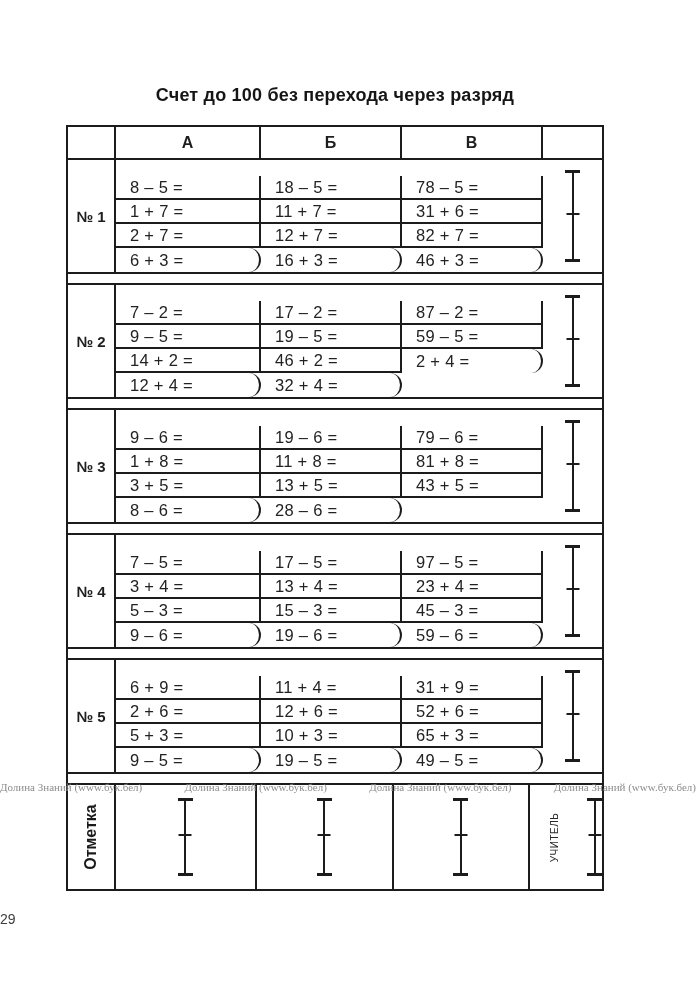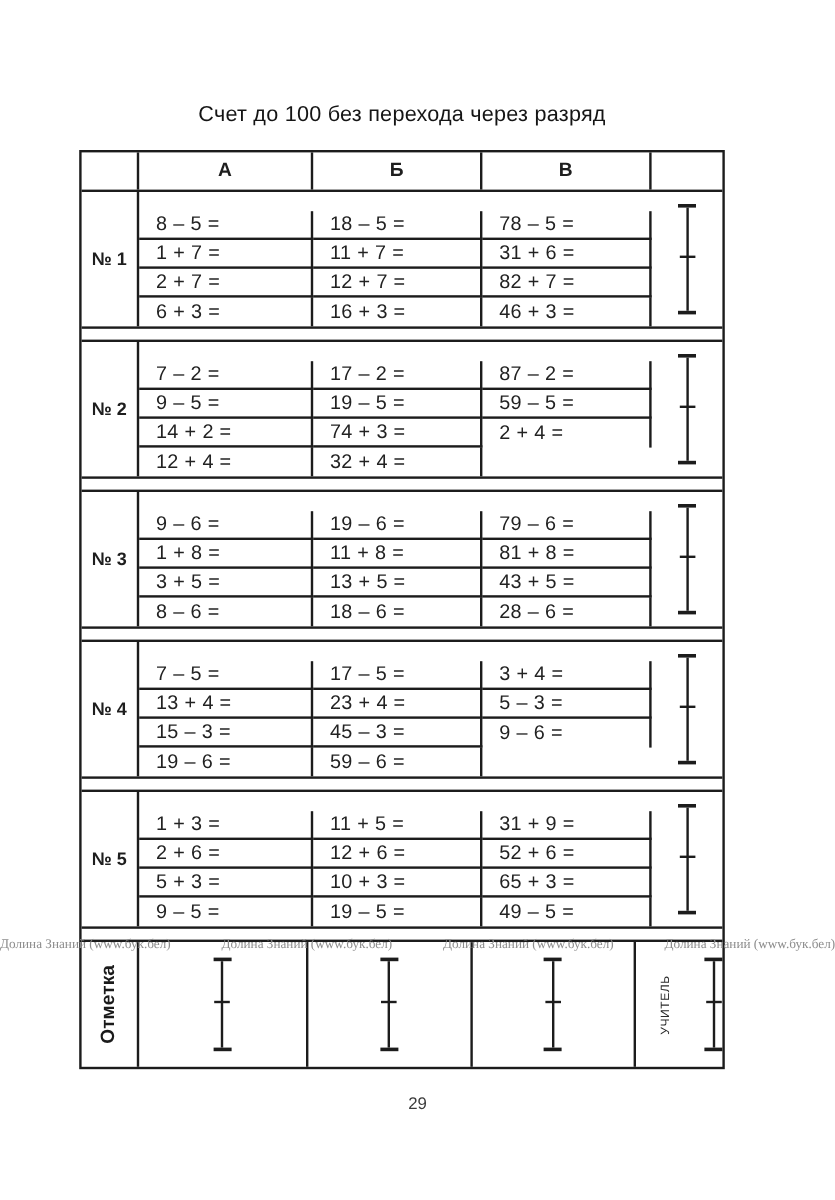--- a/index.html
+++ b/index.html
@@ -3,21 +3,21 @@
 <meta charset="utf-8">
 <style>
   html,body { margin:0; padding:0; background:#e8e8e8; }
   .page {
     position:relative; width:696px; height:1000px; margin:0 auto;
     background:#ffffff; overflow:hidden;
     font-family:"Liberation Sans", sans-serif; color:#1e1e1e;
   }
   .title {
     position:absolute; top:85px; left:66px; width:538px; margin:0;
-    text-align:center; font-size:18px; font-weight:400; color:#151515;
+    text-align:center; font-size:18px; font-weight:700; color:#151515;
     letter-spacing:0.2px;
   }
   .table {
     position:absolute; left:66px; top:125px; width:538px;
     border:2px solid #1c1c1c; box-sizing:border-box; background:#fff;
   }
   .band { display:flex; box-sizing:border-box; }
   .cell { box-sizing:border-box; }
   .header-band { height:33px; border-bottom:2px solid #1c1c1c; }
   .label-col  { width:48px;  border-right:2px solid #1c1c1c; }
@@ -31,21 +31,21 @@
   .block.first { height:114px; border-top:none; }
   .gap { height:9px; }
   .block-label { width:48px; border-right:2px solid #1c1c1c;
     display:flex; align-items:center; justify-content:center;
     font-weight:700; font-size:15px; white-space:nowrap; }
   .egrid { width:427px; display:grid; grid-template-columns:145px 141px 141px;
            grid-auto-rows:1fr;margin-top:16px; }
   .ecell { box-sizing:border-box; border-right:2px solid #1c1c1c;
     border-bottom:2px solid #1c1c1c; display:flex; align-items:center;
     padding-left:14px; font-size:16.5px; color:#222; letter-spacing:0.3px; }
-  .ecell.r4 { border-bottom:none; }
+  .ecell.r4 { border-bottom:none;border-radius:14px; }
   .score-cell { flex:1; display:flex; align-items:center; justify-content:center; }
   .ibeam { box-sizing:border-box; width:15px; height:92px; position:relative;
     border-top:3px solid #1c1c1c; border-bottom:3px solid #1c1c1c; }
   .ibeam::before { content:""; position:absolute; left:50%; top:0; bottom:0;
     width:2px; background:#1c1c1c; transform:translateX(-50%); }
   .ibeam::after { content:""; position:absolute; left:50%; top:46%;
     width:13px; height:2px; background:#1c1c1c; transform:translateX(-50%); }
   .ibeam.short { height:78px; }
   .mark-band { height:106px; border-top:2px solid #1c1c1c; }
   .center { display:flex; align-items:center; justify-content:center; }
@@ -55,21 +55,21 @@
   .teacher-cell { flex:1; display:flex; align-items:center; justify-content:center; gap:7px; }
   .teacher { font-size:10px; color:#2a2a2a; letter-spacing:0.5px; }
   .watermark {
     position:absolute; top:779px; left:0; width:696px; height:15px;
     display:flex; justify-content:space-between; align-items:center;
     font-family:"Liberation Serif", serif; font-size:11px; color:#8d8d8d;
     white-space:nowrap; overflow:hidden; z-index:5;
   }
   .watermark .sep { color:#9a9a9a;margin-top:30px; }
   .page-number { position:absolute; top:911px; left:0; width:696px;
-    text-align:center; font-size:14px; color:#3c3c3c; }
+    font-size:14px; color:#3c3c3c; }
 </style>
 </head>
 <body>
 
 <div class="page">
 
   <h1 class="title">Счет до 100 без перехода через разряд</h1>
 
   <div class="table">
 
@@ -107,21 +107,21 @@
     <div class="band block">
       <div class="cell block-label">№ 2</div>
       <div class="egrid">
         <div class="ecell">7 – 2 =</div>
         <div class="ecell">17 – 2 =</div>
         <div class="ecell">87 – 2 =</div>
         <div class="ecell">9 – 5 =</div>
         <div class="ecell">19 – 5 =</div>
         <div class="ecell">59 – 5 =</div>
         <div class="ecell">14 + 2 =</div>
-        <div class="ecell">74 + 3 =</div>
+        <div class="ecell">46 + 2 =</div>
         <div class="ecell r4">2 + 4 =</div>
         <div class="ecell r4">12 + 4 =</div>
         <div class="ecell r4">32 + 4 =</div>
       </div>
       <div class="cell score-cell">
         <div class="ibeam"></div>
       </div>
     </div>
 
     <div class="gap"></div>
@@ -132,57 +132,57 @@
         <div class="ecell">9 – 6 =</div>
         <div class="ecell">19 – 6 =</div>
         <div class="ecell">79 – 6 =</div>
         <div class="ecell">1 + 8 =</div>
         <div class="ecell">11 + 8 =</div>
         <div class="ecell">81 + 8 =</div>
         <div class="ecell">3 + 5 =</div>
         <div class="ecell">13 + 5 =</div>
         <div class="ecell">43 + 5 =</div>
         <div class="ecell r4">8 – 6 =</div>
-        <div class="ecell r4">18 – 6 =</div>
         <div class="ecell r4">28 – 6 =</div>
       </div>
       <div class="cell score-cell">
         <div class="ibeam"></div>
       </div>
     </div>
 
     <div class="gap"></div>
 
     <div class="band block">
       <div class="cell block-label">№ 4</div>
       <div class="egrid">
         <div class="ecell">7 – 5 =</div>
         <div class="ecell">17 – 5 =</div>
+        <div class="ecell">97 – 5 =</div>
         <div class="ecell">3 + 4 =</div>
         <div class="ecell">13 + 4 =</div>
         <div class="ecell">23 + 4 =</div>
         <div class="ecell">5 – 3 =</div>
         <div class="ecell">15 – 3 =</div>
         <div class="ecell">45 – 3 =</div>
         <div class="ecell r4">9 – 6 =</div>
         <div class="ecell r4">19 – 6 =</div>
         <div class="ecell r4">59 – 6 =</div>
       </div>
       <div class="cell score-cell">
         <div class="ibeam"></div>
       </div>
     </div>
 
     <div class="gap"></div>
 
     <div class="band block">
       <div class="cell block-label">№ 5</div>
       <div class="egrid">
-        <div class="ecell">1 + 3 =</div>
-        <div class="ecell">11 + 5 =</div>
+        <div class="ecell">6 + 9 =</div>
+        <div class="ecell">11 + 4 =</div>
         <div class="ecell">31 + 9 =</div>
         <div class="ecell">2 + 6 =</div>
         <div class="ecell">12 + 6 =</div>
         <div class="ecell">52 + 6 =</div>
         <div class="ecell">5 + 3 =</div>
         <div class="ecell">10 + 3 =</div>
         <div class="ecell">65 + 3 =</div>
         <div class="ecell r4">9 – 5 =</div>
         <div class="ecell r4">19 – 5 =</div>
         <div class="ecell r4">49 – 5 =</div>

